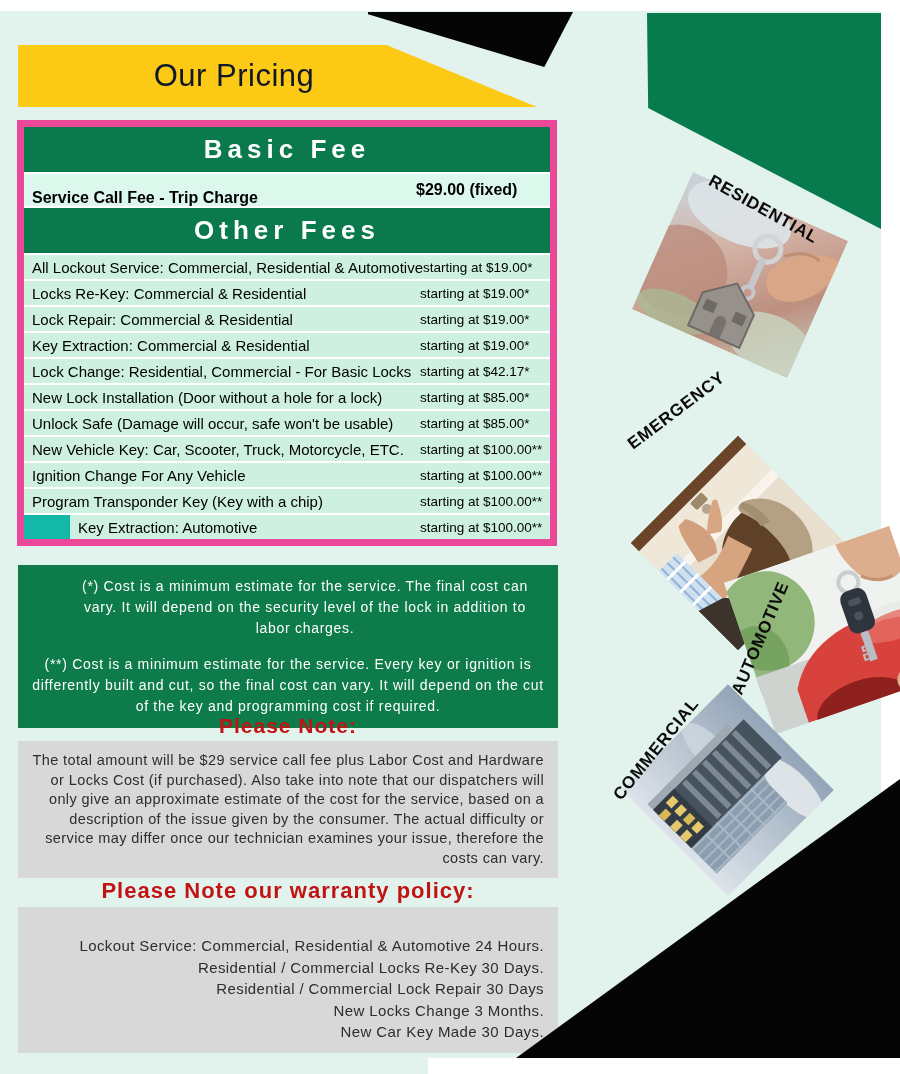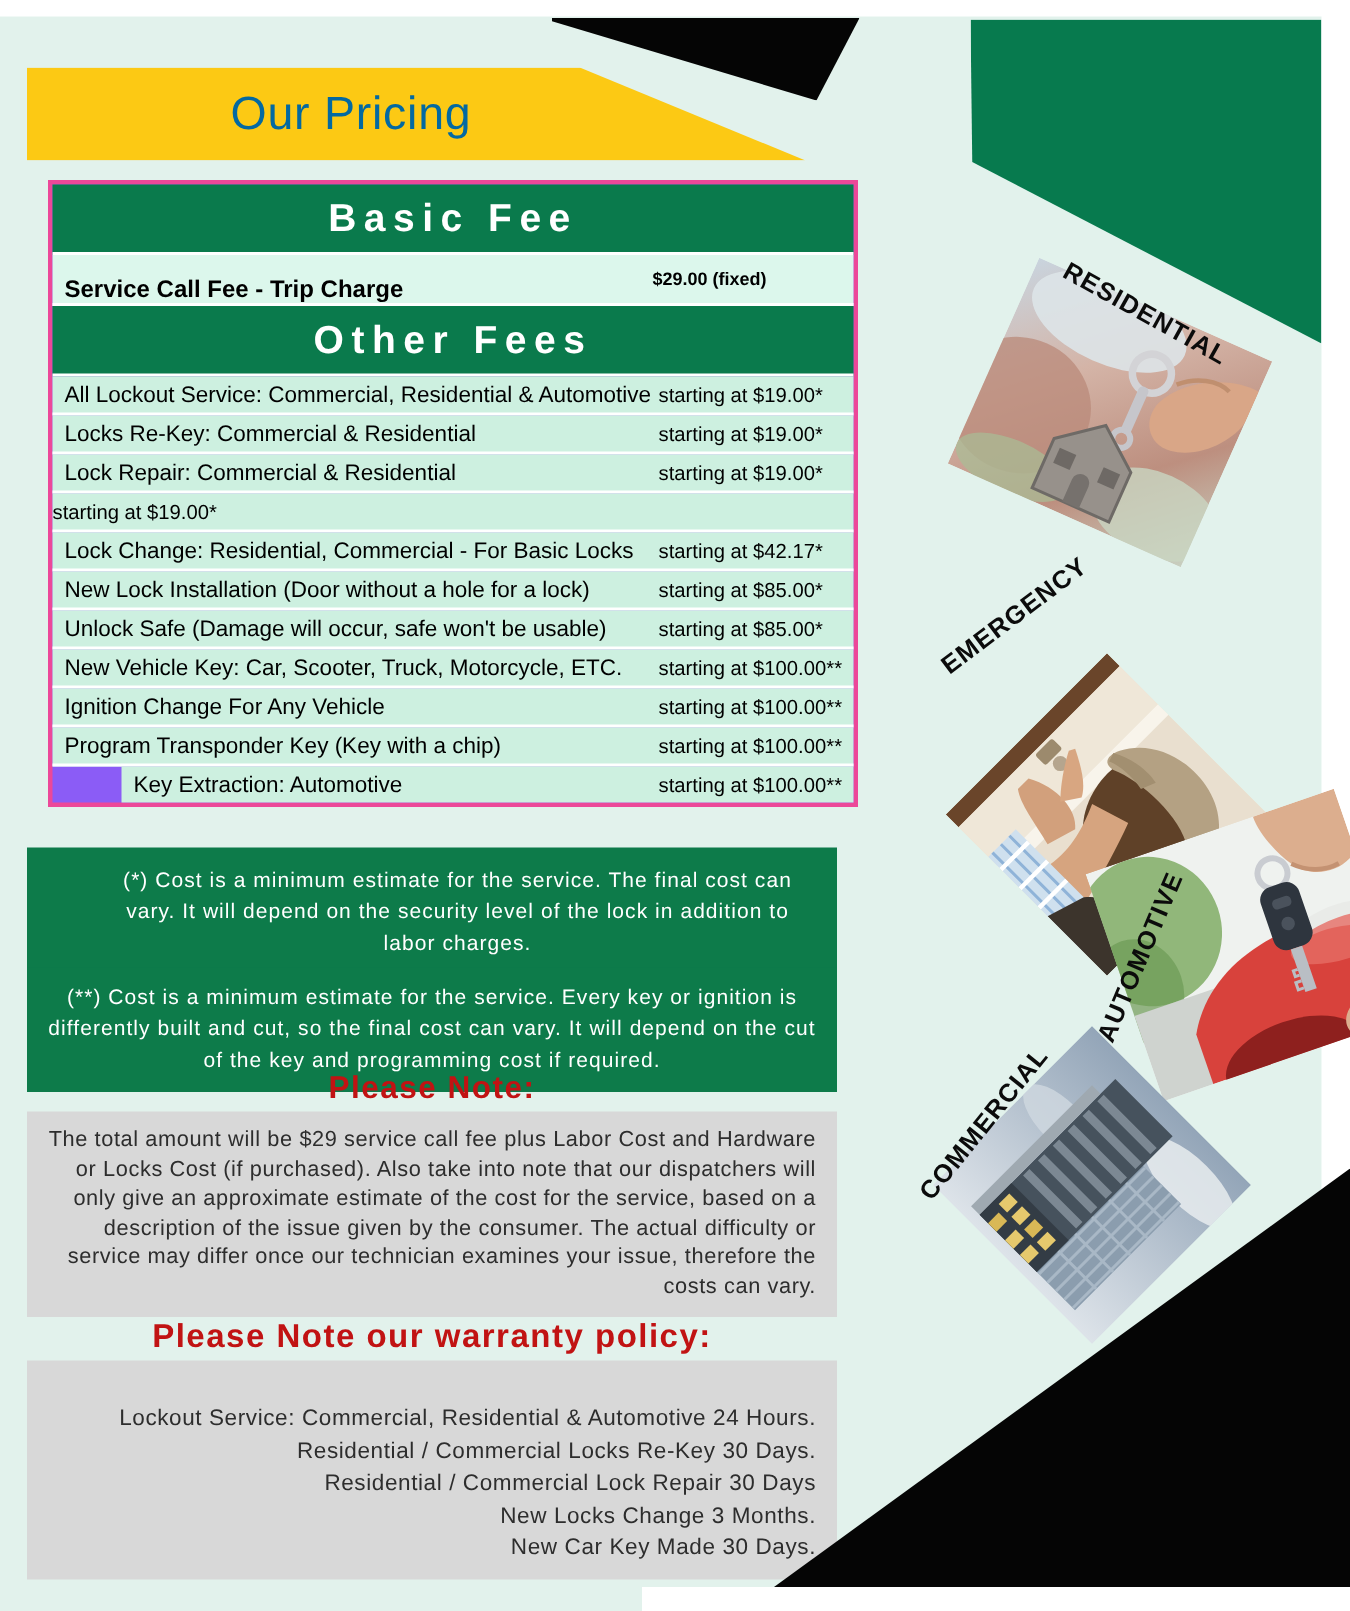--- a/index.html
+++ b/index.html
@@ -15,33 +15,33 @@
     clip-path:polygon(0 0,100% 0,86% 100%,0 4%);}
   .green-corner{position:absolute;left:647px;top:13px;width:234px;height:216px;background:#077a4e;
     clip-path:polygon(0 0,100% 0,100% 100%,0.5% 44%);}
   .black-triangle{position:absolute;left:516px;top:779px;width:384px;height:279px;background:#050505;
     clip-path:polygon(100% 0,100% 100%,0 100%);z-index:5;}
 
   
   .banner{position:absolute;left:18px;top:45px;width:519px;height:62px;background:#fcc914;
     clip-path:polygon(0 0,71% 0,100% 100%,0 100%);}
   .banner-text{position:absolute;left:0;top:0;width:432px;height:62px;line-height:62px;text-align:center;
-    font-size:31px;color:#0369a1;letter-spacing:.5px;}
-
-  
-  .ptable{position:absolute;left:32px;top:120px;width:540px;border:3px solid #ec4899;background:#8b5cf6;box-sizing:border-box;}
+    font-size:31px;color:#0f172a;letter-spacing:.5px;}
+
+  
+  .ptable{position:absolute;left:17px;top:120px;width:540px;border:7px solid #ec4899;background:#14b8a6;box-sizing:border-box;}
   .thead{background:#0a7a4c;color:#fff;font-weight:bold;font-size:26px;letter-spacing:5px;
     text-align:center;height:45px;line-height:45px;}
   .thead.first{border-bottom:2px solid #fff;}
   .row{display:flex;align-items:center;background:#cdf0e0;border-bottom:2px solid #fff;height:24px;}
   .row.basic{background:#dcf7ec;height:32px;font-weight:bold;}
   .row .lbl{flex:1;padding-left:8px;font-size:15px;color:#000;white-space:nowrap;}
   .row.basic .lbl{font-size:16px;margin-top:16px;}
   .row .price{flex:none;width:130px;font-size:13.5px;color:#000;text-align:left;}
-  .row.basic .price{font-size:12px;width:134px;}
+  .row.basic .price{font-size:16px;width:134px;}
   .rows .row:last-child{border-bottom:none;margin-left:46px;}
 
   
   .greenbox{position:absolute;left:18px;width:540px;background:#0d7b4a;color:#fff;text-align:center;
     font-size:14px;letter-spacing:.7px;line-height:21px;box-sizing:border-box;padding:11px 14px;}
   .gb1{top:565px;min-height:66px;padding-left:48px;}
   .gb2{top:645px;min-height:66px;padding-top:9px;}
   .redhead{position:absolute;left:18px;width:540px;text-align:center;color:#c11313;font-weight:bold;
     font-size:21px;letter-spacing:1px;}
   .rh1{top:714px;}
@@ -100,20 +100,21 @@
           <span class="lbl">Locks Re-Key: Commercial &amp; Residential</span>
           <span class="price">starting at $19.00*</span>
         </div>
 
         <div class="row">
           <span class="lbl">Lock Repair: Commercial &amp; Residential</span>
           <span class="price">starting at $19.00*</span>
         </div>
 
         <div class="row">
+          <span class="lbl">Key Extraction: Commercial &amp; Residential</span>
           <span class="price">starting at $19.00*</span>
         </div>
 
         <div class="row">
           <span class="lbl">Lock Change: Residential, Commercial - For Basic Locks</span>
           <span class="price">starting at $42.17*</span>
         </div>
 
         <div class="row">
           <span class="lbl">New Lock Installation (Door without a hole for a lock)</span>

